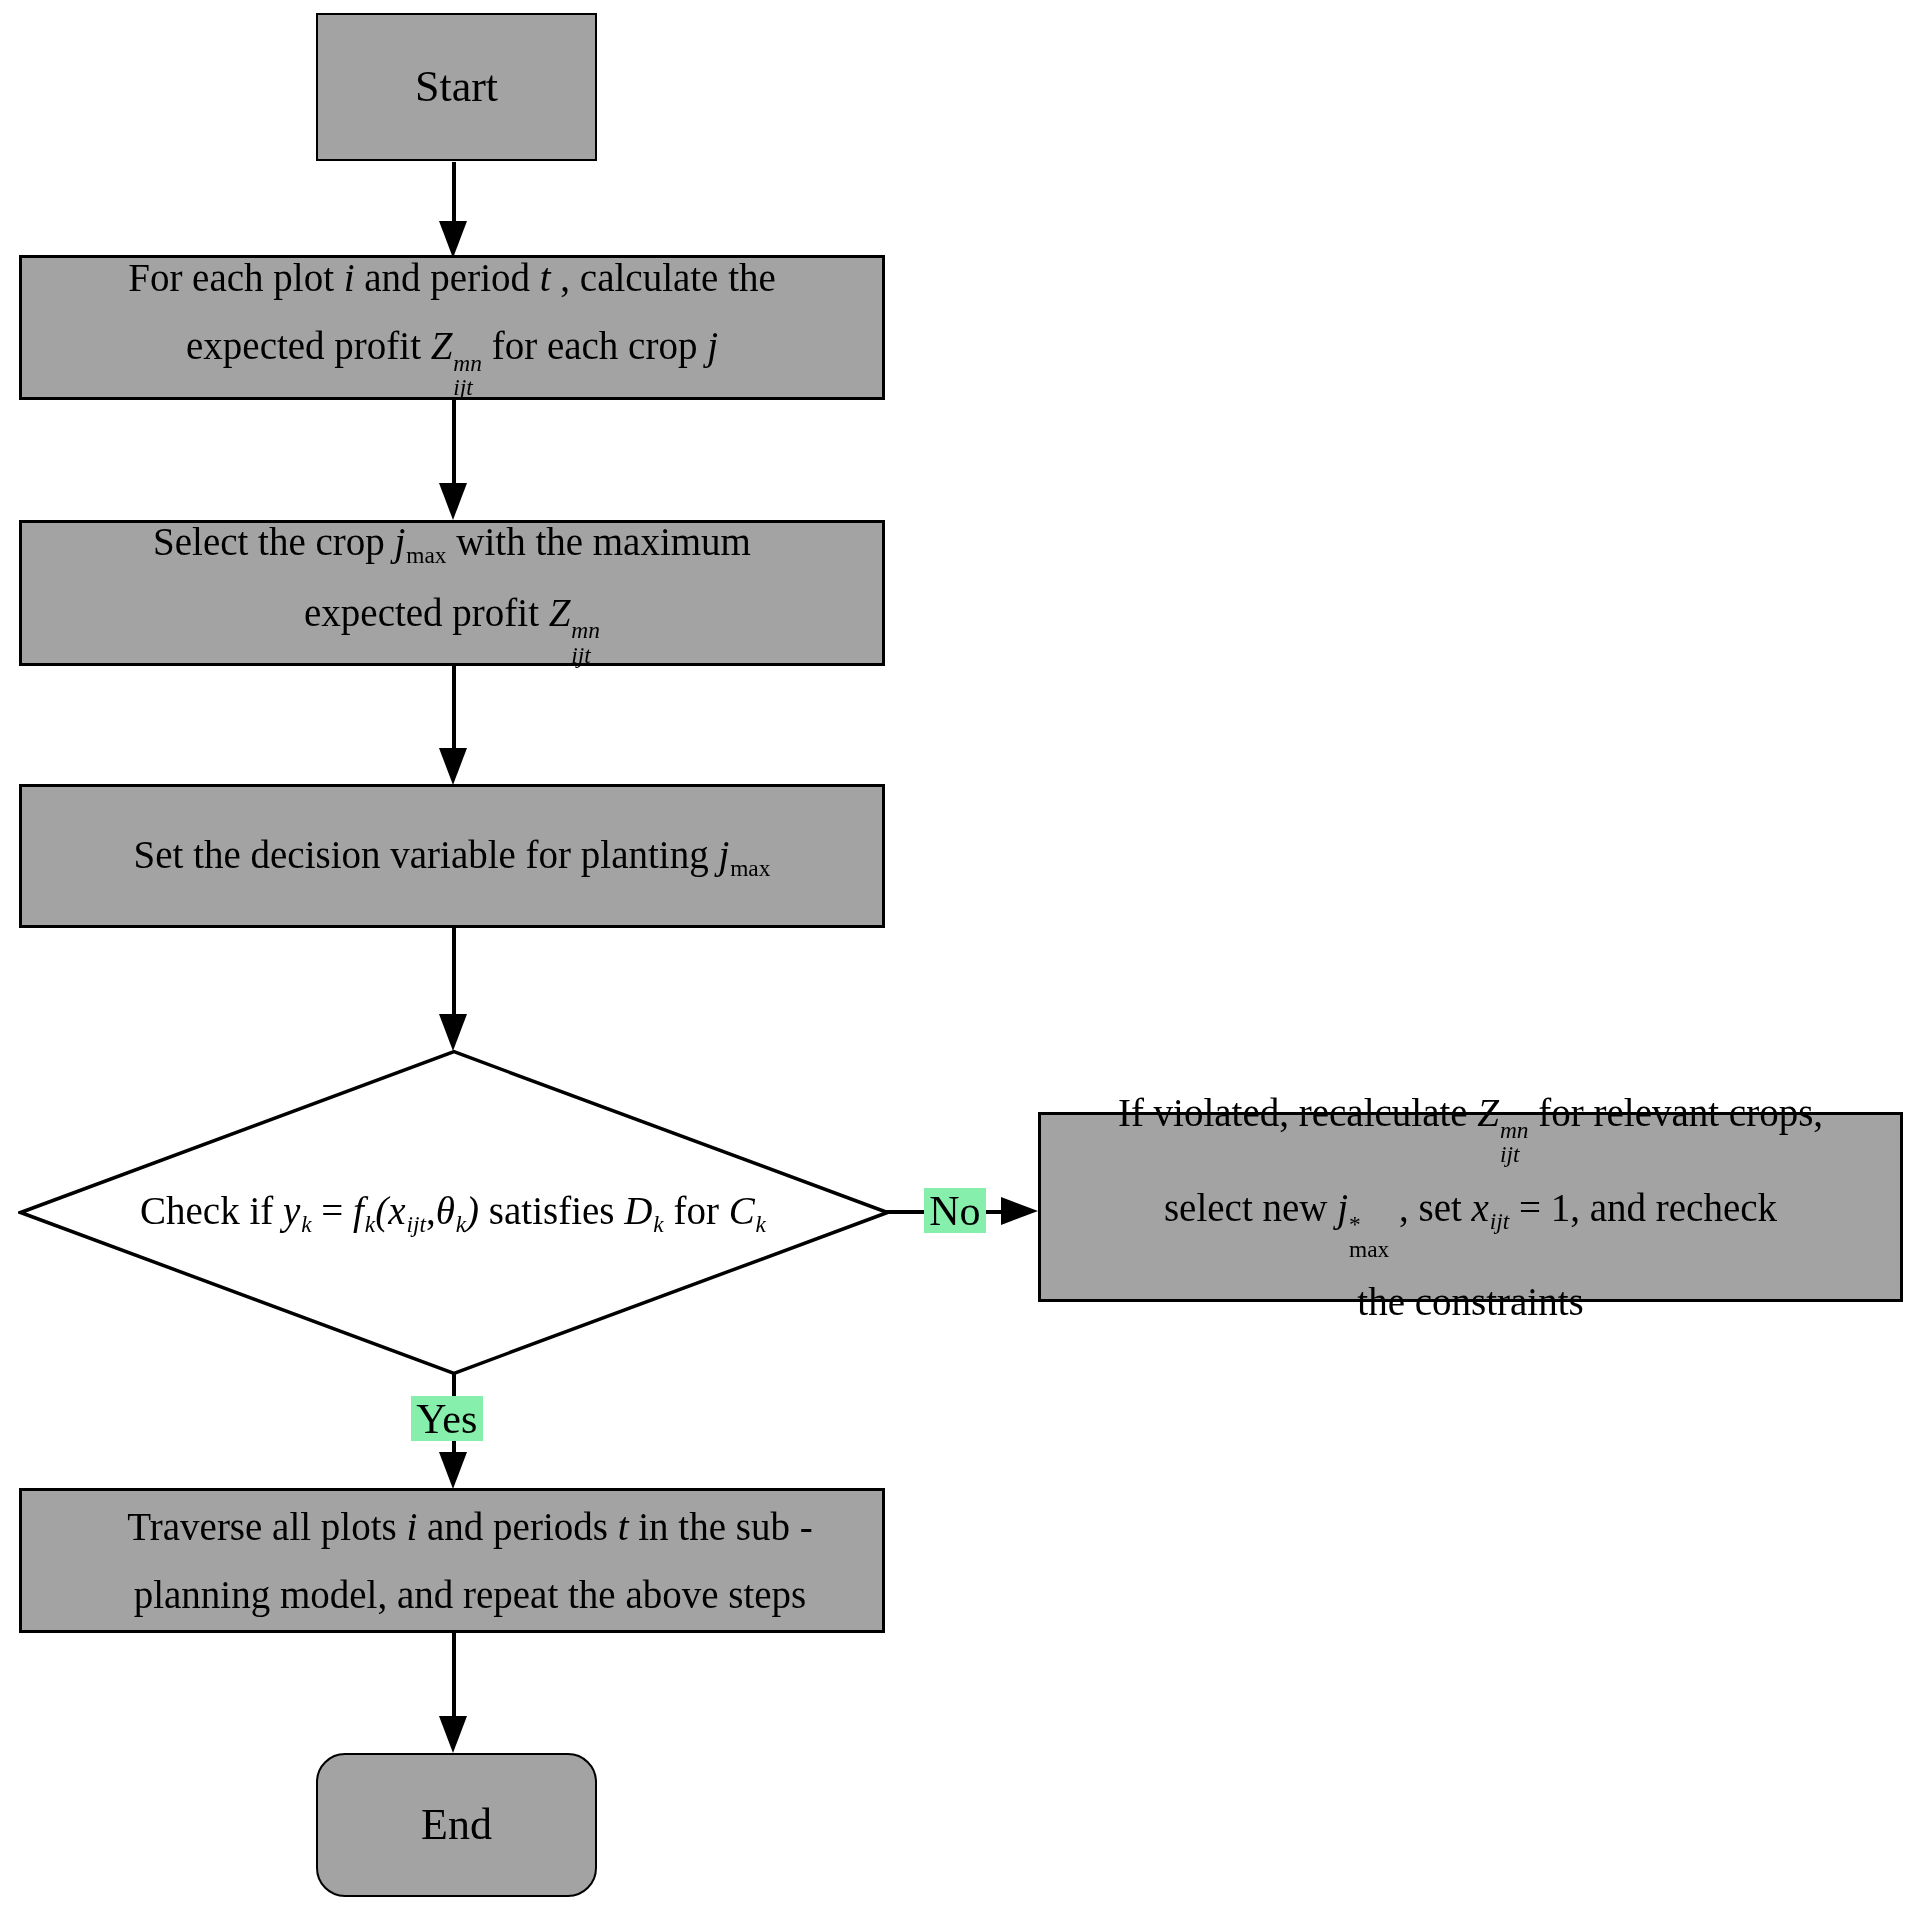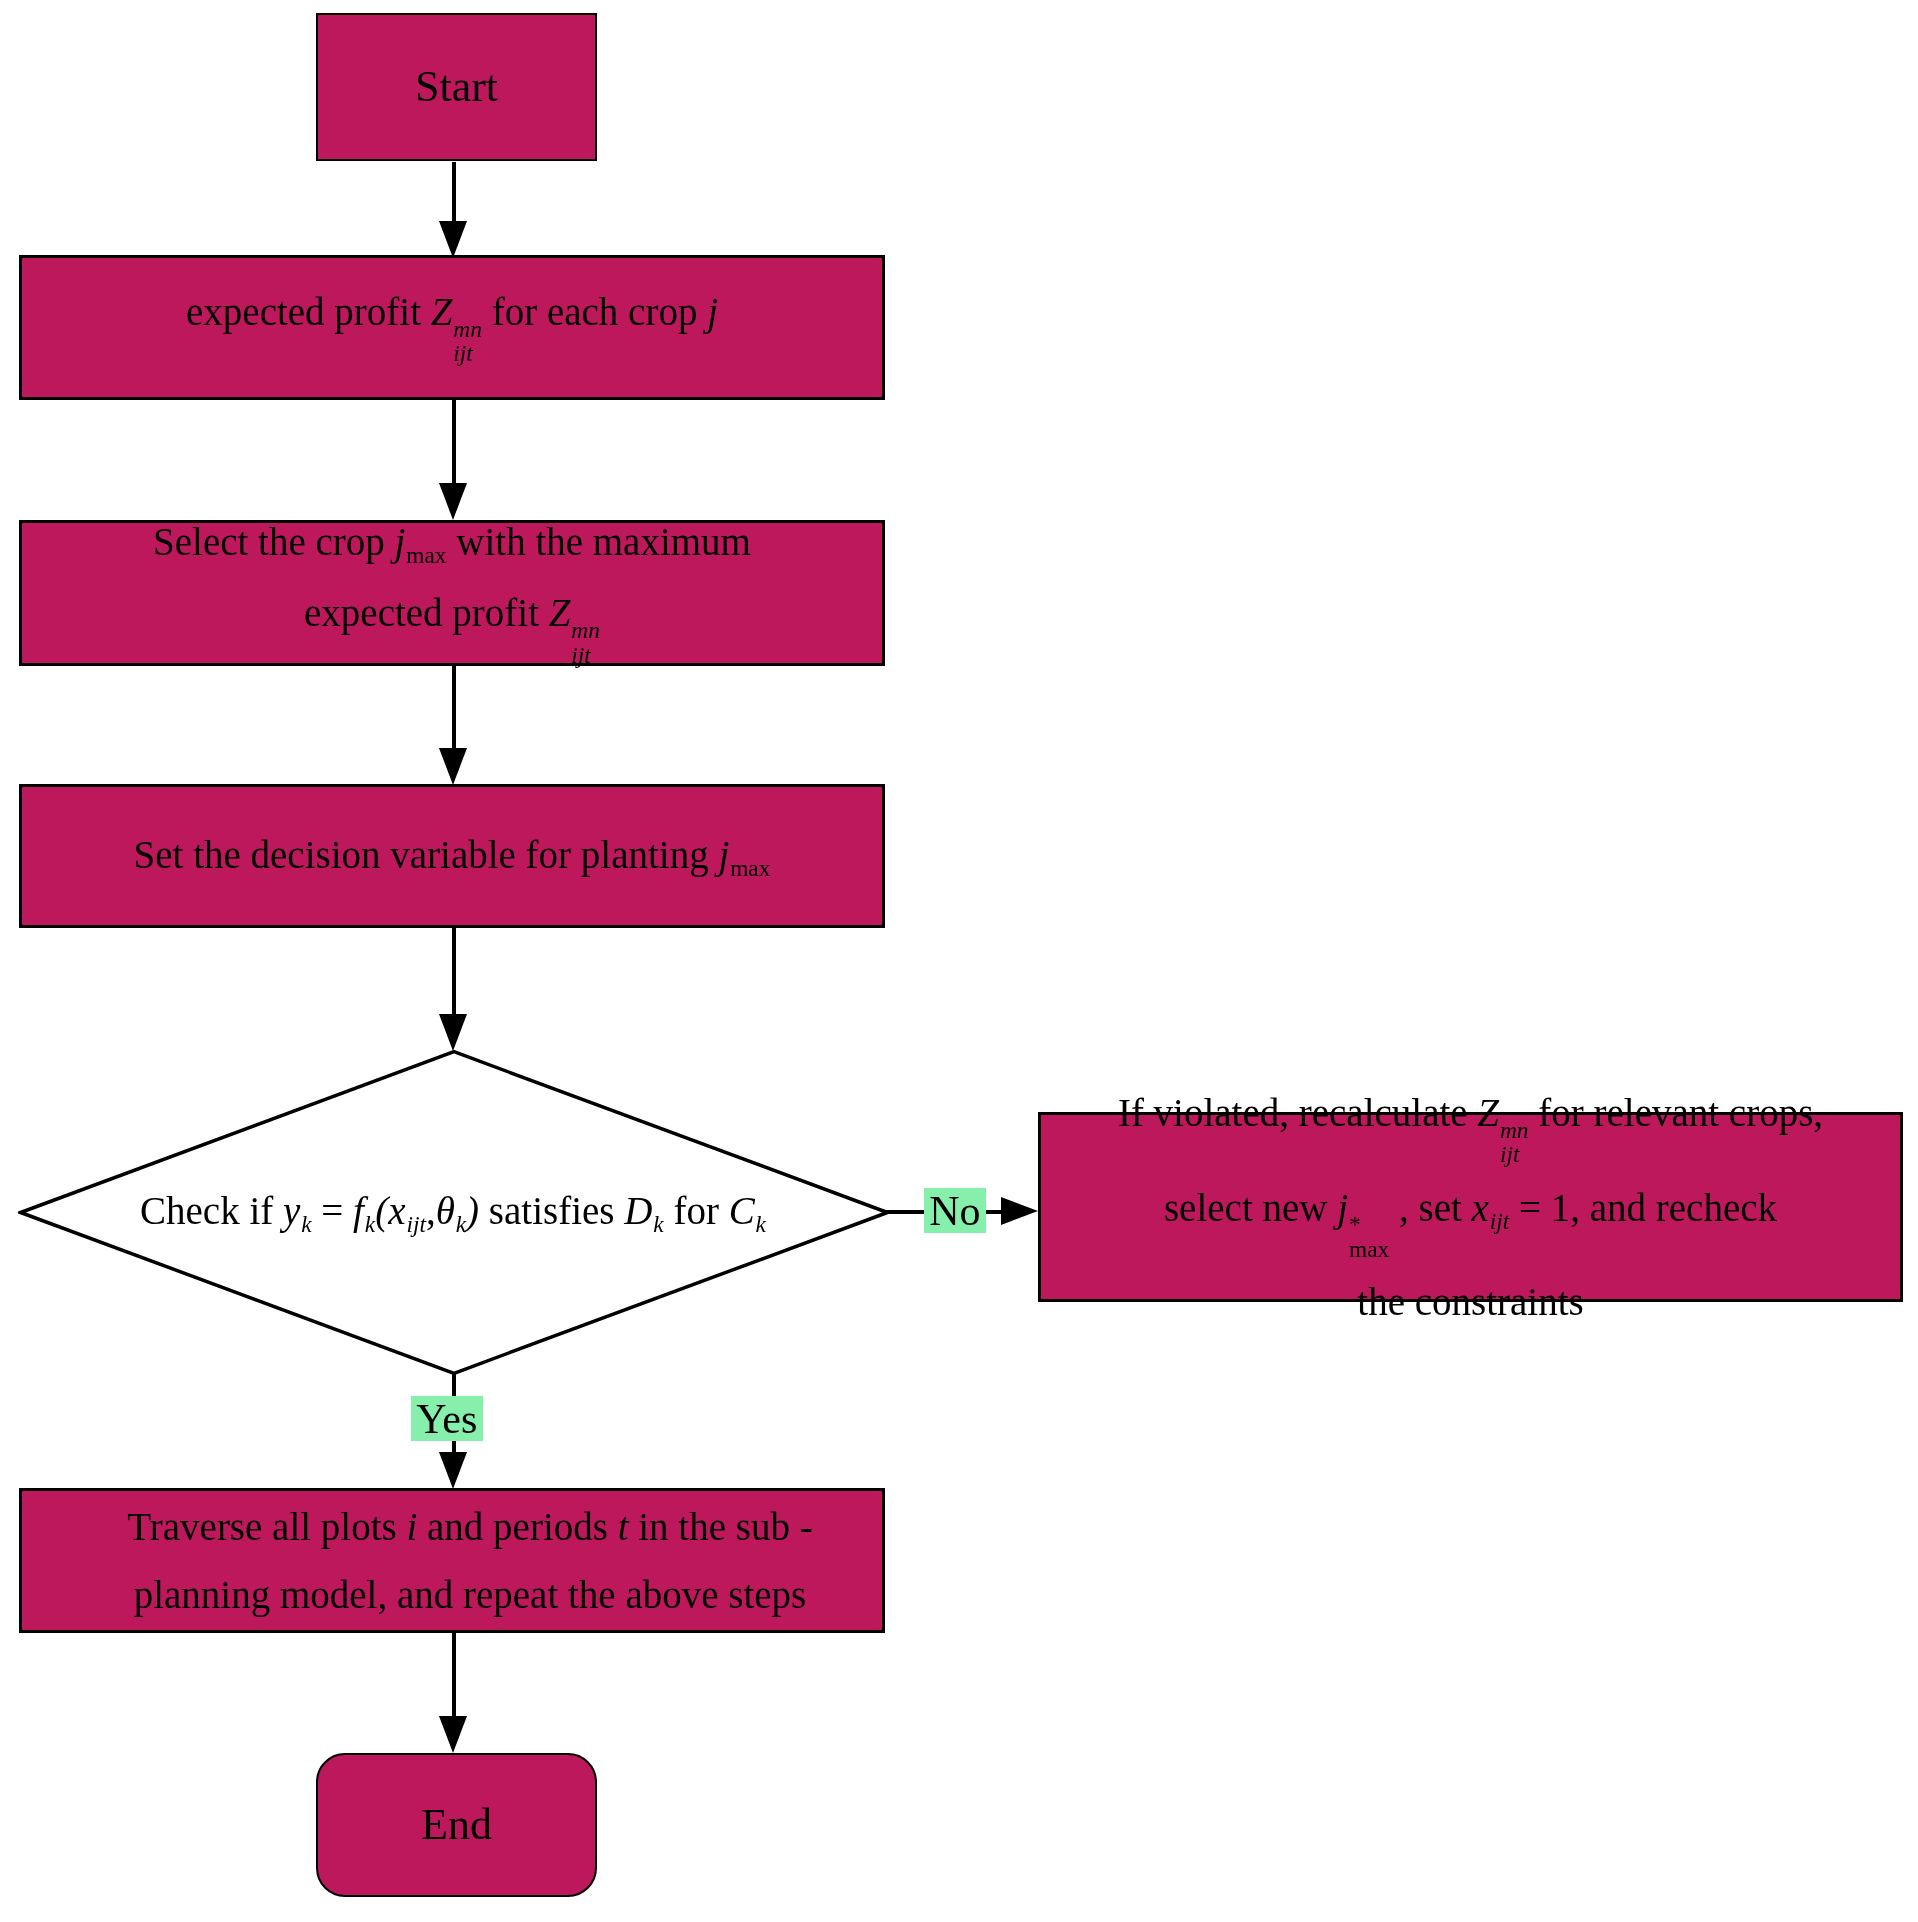--- a/index.html
+++ b/index.html
@@ -7,21 +7,21 @@
     position:relative;
     width:1919px;
     height:1922px;
     background:#ffffff;
     color:#000;
     font-family:"Liberation Serif","DejaVu Serif",serif;
     overflow:hidden;
   }
   .rect{
     position:absolute;
-    background:#be185d;
+    background:#a3a3a3;
     border:3.5px solid #000;
     box-sizing:border-box;
     display:flex;
     flex-direction:column;
     justify-content:center;
     align-items:center;
     text-align:center;
     z-index:2;
   }
   .rect.thin{border-width:2.6px;}
@@ -86,20 +86,21 @@
 <div class="canvas">
 
   <div class="rect thin" style="left:316px;top:13px;width:281px;height:148px;">
     <div class="line terminal-label">Start</div>
   </div>
 
   <div class="vline" style="left:452px;top:162px;height:63px;"></div>
   <div class="ah-down" style="left:439px;top:221px;"></div>
 
   <div class="rect" style="left:19px;top:255px;width:866px;height:145px;row-gap:23px;">
+    <div class="line"><span>For each plot </span><span class="it">i</span><span> and period </span><span class="it">t</span><span> , calculate the</span></div>
     <div class="line"><span>expected profit </span><span class="var"><span class="base">Z</span><span class="scripts">
             <span class="scr it">mn</span>
             <span class="scr it">ijt</span>
           </span></span><span> for each crop </span><span class="it">j</span></div>
   </div>
 
   <div class="vline" style="left:452px;top:400px;height:86px;"></div>
   <div class="ah-down" style="left:439px;top:483px;"></div>
 
   <div class="rect" style="left:19px;top:520px;width:866px;height:146px;row-gap:23px;">

